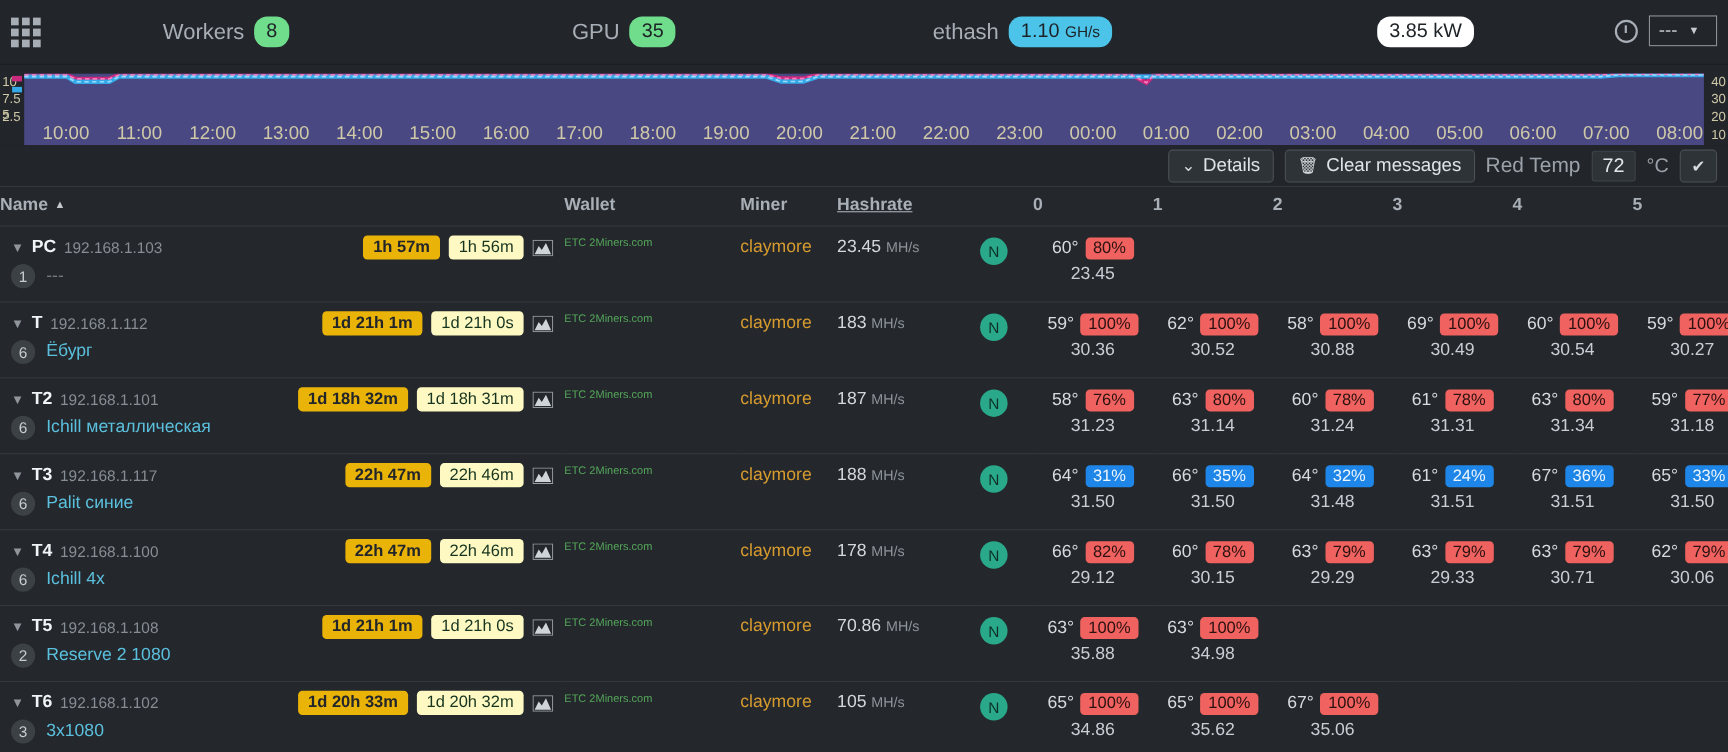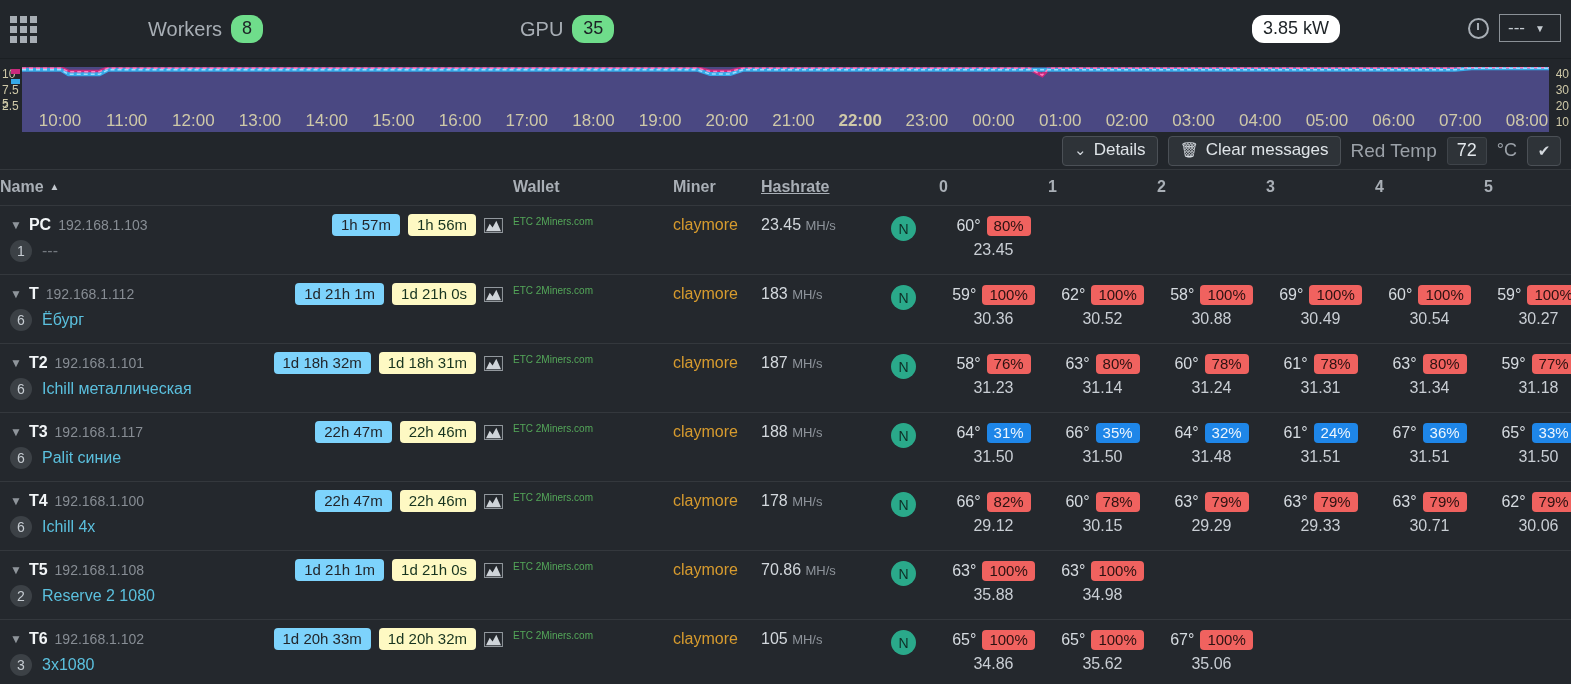--- a/index.html
+++ b/index.html
@@ -174,21 +174,21 @@
   .nm-alias.dim { color: #73787e; }
 
   .uptimes {
     position: absolute; top: 8px; right: 10px;
     display: flex; align-items: center; gap: 8px;
   }
   .up-pill {
     border-radius: 4px; font-size: 15px; padding: 2px 9px 3px;
     white-space: nowrap;
   }
-  .up-grey  { background: #7dd3fc; color: #22262b; }
+  .up-grey  { background: #eab308; color: #22262b; font-weight: bold; }
   .up-green { background: #fef9c3; color: #17341f; }
   .mini-chart-icon { width: 19px; height: 15px; display: block; }
 
   .wallet { color: #54a759; font-size: 10px; }
   .miner  { color: #d79b2e; font-size: 16px; }
   .hash   { color: #d3d8dd; font-size: 16px; }
   .hash .u { color: #8e949b; font-size: 13px; }
 
   .ncell { text-align: left; }
   .nbadge {
@@ -227,20 +227,24 @@
   <div class="stat stat-workers">
     <span class="stat-label">Workers</span>
     <span class="pill green">8</span>
   </div>
 
   <div class="stat stat-gpu">
     <span class="stat-label">GPU</span>
     <span class="pill green">35</span>
   </div>
 
+  <div class="stat stat-algo">
+    <span class="stat-label">ethash</span>
+    <span class="pill cyan"><span>1.10</span> <span class="unit">GH/s</span></span>
+  </div>
 
   <div class="stat stat-power">
     <span class="pill grey">3.85 kW</span>
   </div>
 
   <div class="topright">
     <div class="clock-icon"></div>
     <div class="mini-select">
       <span>---</span>
       <span class="caret">▼</span>
@@ -271,21 +275,21 @@
       <div class="xtick" style="left: 193.364px;">12:00</div>
       <div class="xtick" style="left: 260.045px;">13:00</div>
       <div class="xtick" style="left: 326.727px;">14:00</div>
       <div class="xtick" style="left: 393.409px;">15:00</div>
       <div class="xtick" style="left: 460.091px;">16:00</div>
       <div class="xtick" style="left: 526.773px;">17:00</div>
       <div class="xtick" style="left: 593.455px;">18:00</div>
       <div class="xtick" style="left: 660.136px;">19:00</div>
       <div class="xtick" style="left: 726.818px;">20:00</div>
       <div class="xtick" style="left: 793.5px;">21:00</div>
-      <div class="xtick" style="left: 860.182px; font-weight: bold;">22:00</div>
+      <div class="xtick" style="left: 860.182px;">22:00</div>
       <div class="xtick" style="left: 926.864px;">23:00</div>
       <div class="xtick" style="left: 993.545px;">00:00</div>
       <div class="xtick" style="left: 1060.23px;">01:00</div>
       <div class="xtick" style="left: 1126.91px;">02:00</div>
       <div class="xtick" style="left: 1193.59px;">03:00</div>
       <div class="xtick" style="left: 1260.27px;">04:00</div>
       <div class="xtick" style="left: 1326.95px;">05:00</div>
       <div class="xtick" style="left: 1393.64px;">06:00</div>
       <div class="xtick" style="left: 1460.32px;">07:00</div>
       <div class="xtick" style="left: 1527px; text-align: right;">08:00</div>

